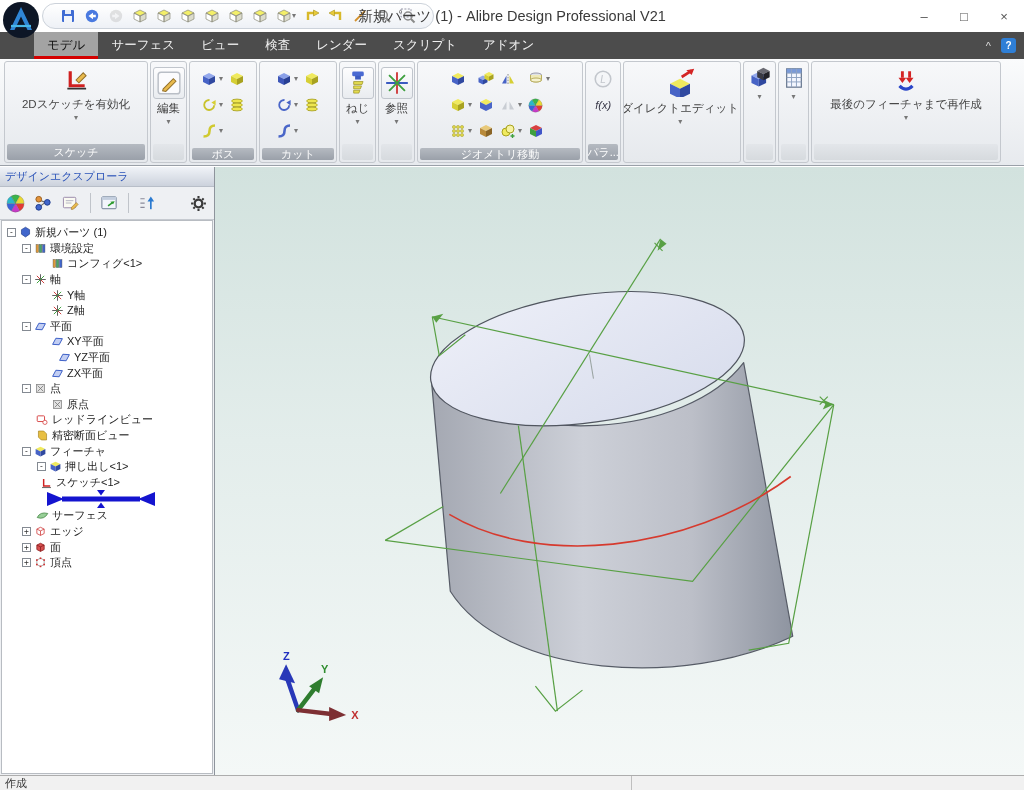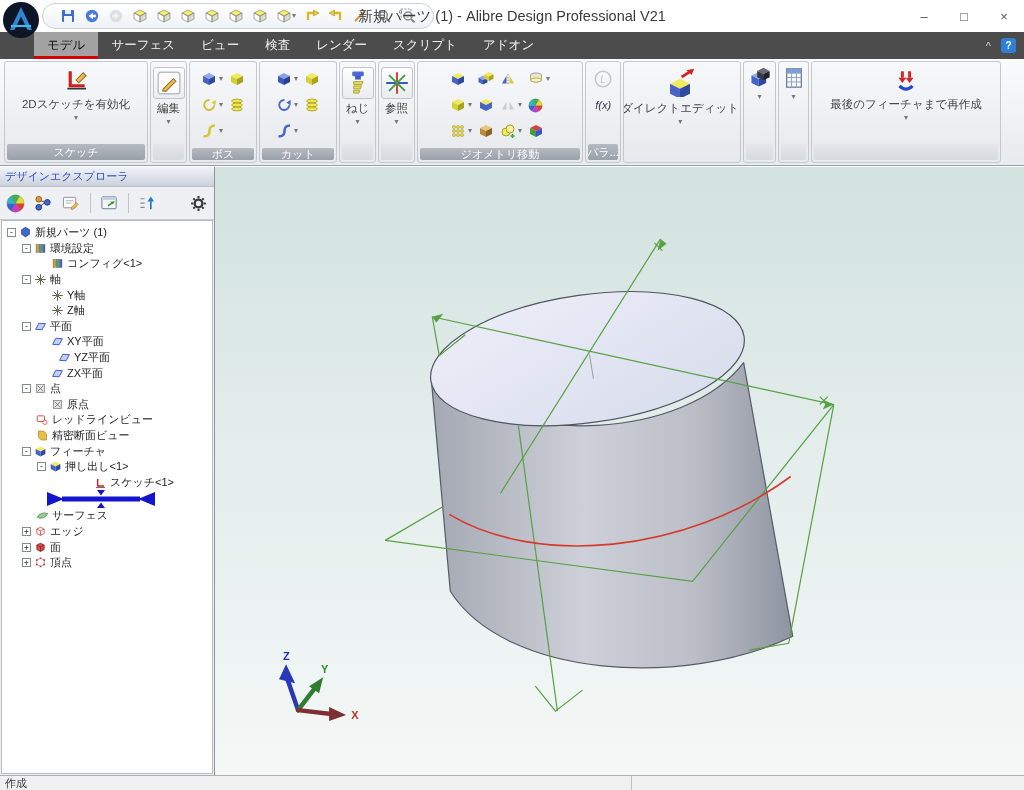--- a/index.html
+++ b/index.html
@@ -794,21 +794,21 @@
           <span class="expander">-</span>
           <span class="ticon">
             <svg width="13" height="13" viewBox="0 0 16 16">
               <path d="M8 2 14 5 8 8 2 5Z" fill="#f0ea5e"></path>
               <path d="M2 5 8 8 8 14 2 11Z" fill="#4763c6"></path>
               <path d="M8 8 14 5 14 11 8 14Z" fill="#3049a0"></path>
             </svg>
           </span>
           <span>押し出し&lt;1&gt;</span>
         </div>
-        <div class="trow" style="padding-left: 78px; align-items: flex-end;">
+        <div class="trow" style="padding-left: 24px; align-items: flex-end;">
           <span style="width:11px;flex:none"></span>
           <span class="ticon">
             <svg width="13" height="13" viewBox="0 0 16 16">
               <path d="M4.5 2.5 4.5 11 12.5 11" fill="none" stroke="#cf2020" stroke-width="1.8"></path>
               <path d="M2.5 13 13.5 13" stroke="#444"></path>
             </svg>
           </span>
           <span>スケッチ&lt;1&gt;</span>
         </div>
         <div class="rollback-row">

